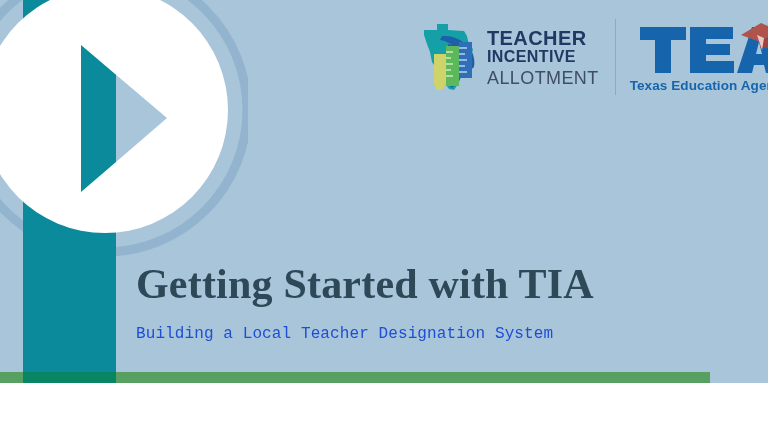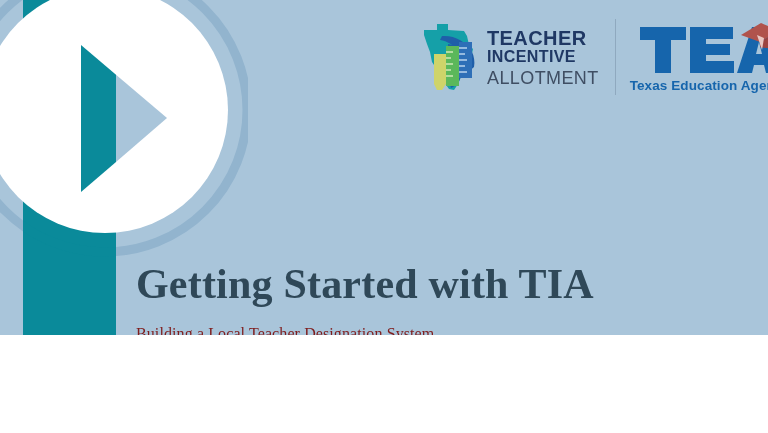--- a/index.html
+++ b/index.html
@@ -7,21 +7,21 @@
     padding: 0;
     background: #ffffff;
   }
   body {
     font-family: "Liberation Sans", sans-serif;
   }
 
   #slide {
     position: relative;
     width: 768px;
-    height: 335px;
+    height: 383px;
     overflow: hidden;
     background: #a9c5da;
   }
 
   
   .teal-bar {
     position: absolute;
     left: 23px;
     top: 0;
     width: 93px;
@@ -148,24 +148,24 @@
   .slide-title {
     font-family: "Liberation Serif", serif;
     font-size: 42px;
     font-weight: bold;
     color: #2f4858;
     line-height: 1.08;
     margin: 0;
     letter-spacing: 0.2px;
   }
   .slide-subtitle {
-    font-family: Liberation Serif, serif;
+    font-family: Liberation Mono, monospace;
     font-size: 16px;
     font-weight: normal;
-    color: #7f1d1d;
+    color: #1d4ed8;
     margin: 18px 0 0 0;
     letter-spacing: 0.1px;
   }
 </style>
 </head>
 <body>
 
 <div id="slide">
 
   <div class="teal-bar"></div>

